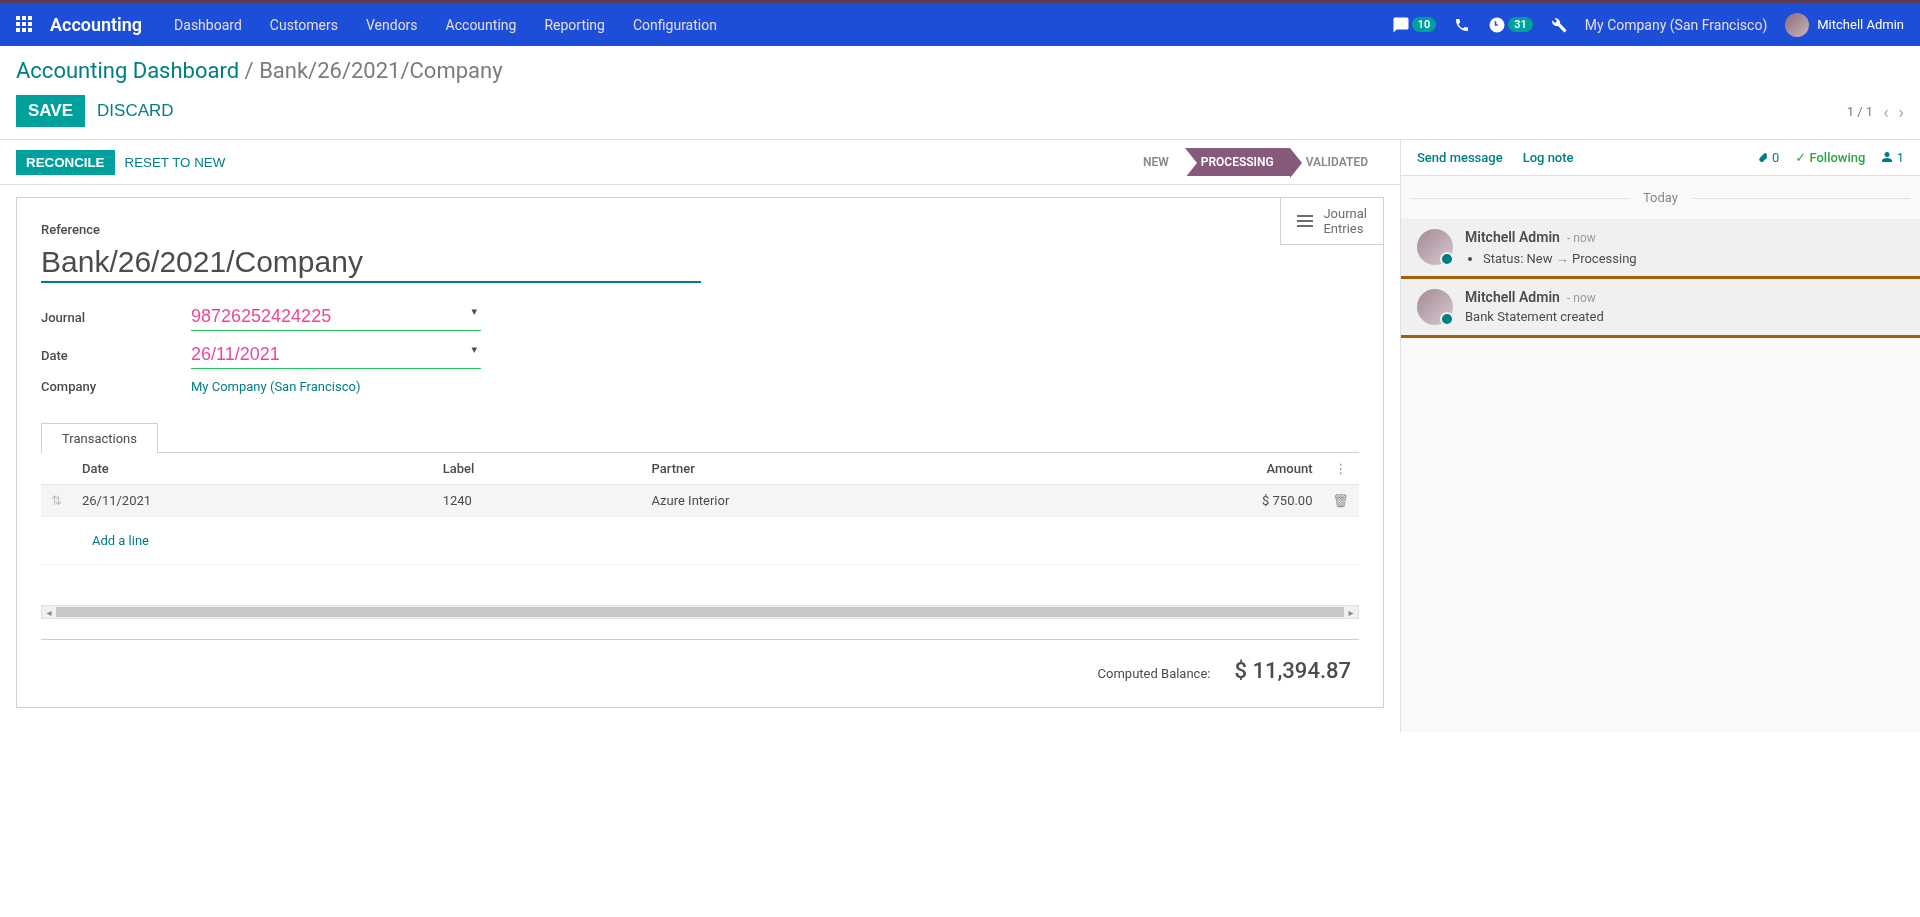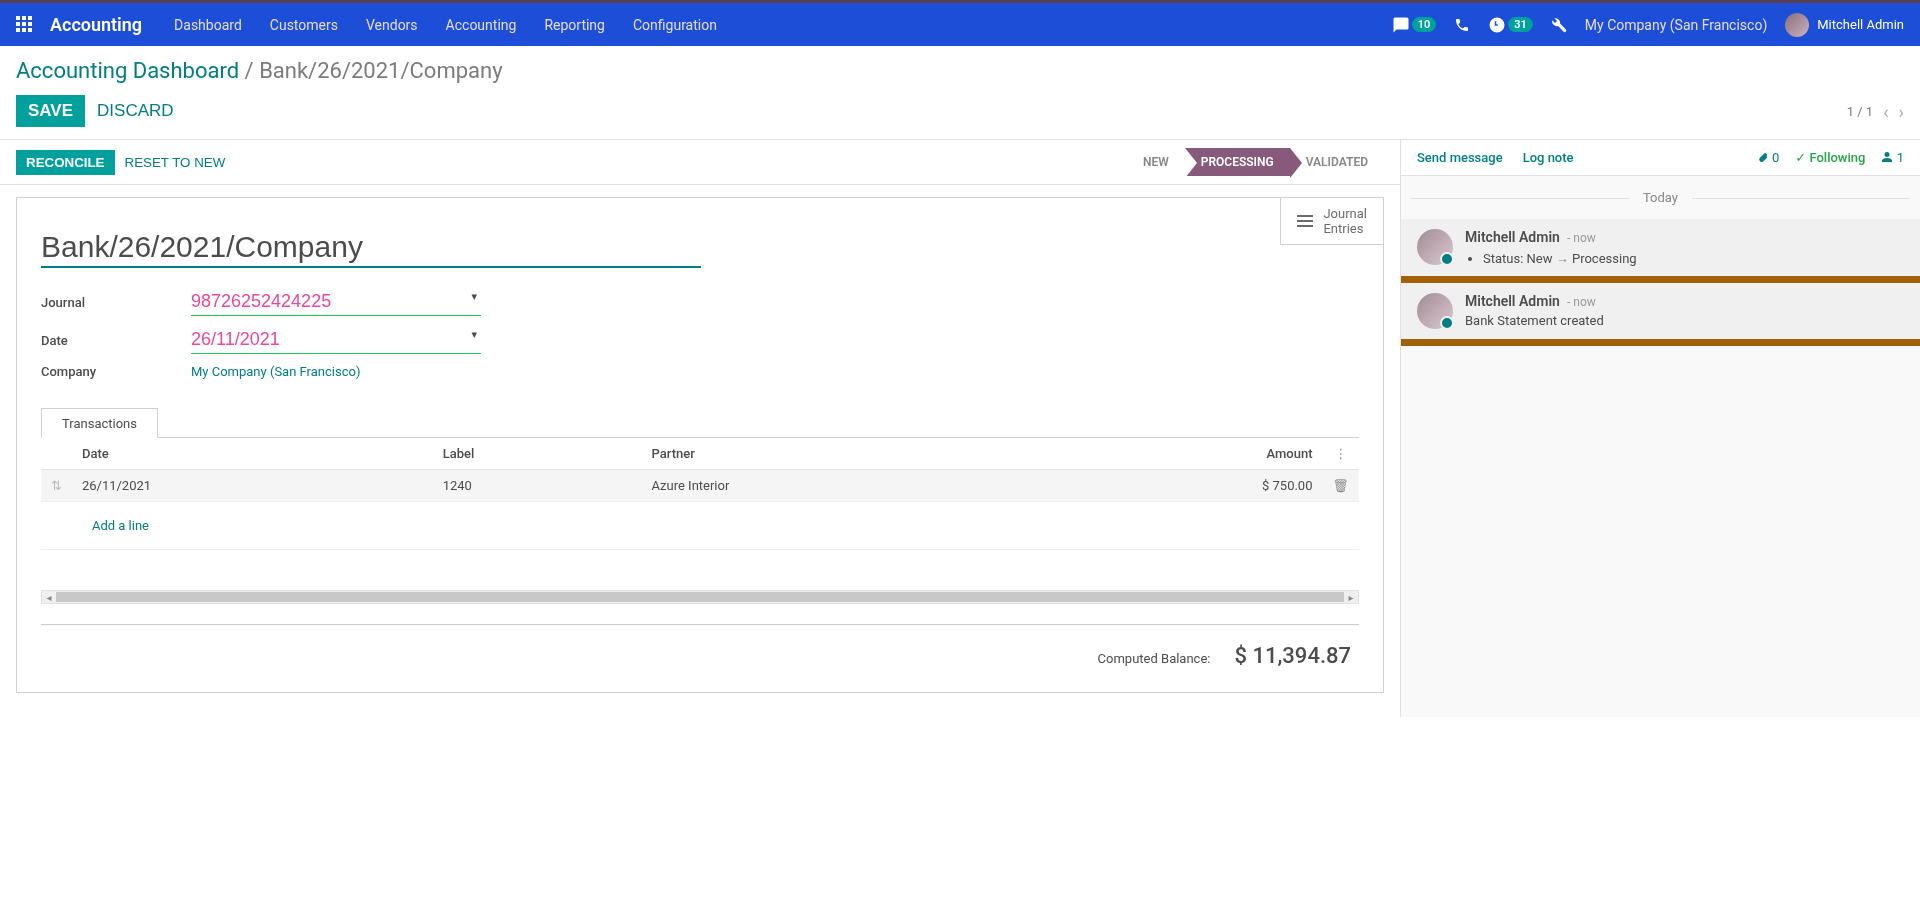--- a/index.html
+++ b/index.html
@@ -84,21 +84,21 @@
 
 .chatter-head { display: flex; align-items: center; padding: 10px 16px; background: #fff; border-bottom: 1px solid #e0e0e0; }
 .chatter-head a { color: #017E84; text-decoration: none; font-weight: 500; margin-right: 20px; cursor: pointer; }
 .chatter-head .right { margin-left: auto; display: flex; align-items: center; gap: 16px; font-size: 13px; }
 .chatter-head .following { color: #28a745; font-weight: 500; }
 .chatter-head .attach { color: #017E84; }
 .chatter-head .followers { color: #017E84; }
 .today-sep { text-align: center; color: #888; font-size: 13px; padding: 14px 0; position: relative; }
 .today-sep::before, .today-sep::after { content: ""; position: absolute; top: 50%; width: 42%; border-top: 1px solid #e0e0e0; }
 .today-sep::before { left: 10px; } .today-sep::after { right: 10px; }
-.msg { display: flex; gap: 12px; padding: 10px 16px; background: #f0f0f0; border-bottom: 7px solid #a16207; }
+.msg { display: flex; gap: 12px; padding: 10px 16px; background: #f0f0f0; border-bottom: 3px solid #a16207; }
 .msg .avatar2 { width: 36px; height: 36px; border-radius: 50%; background: linear-gradient(135deg,#a28a95,#d9c9d1); position: relative; flex-shrink:0; }
 .msg .avatar2::after { content:""; position:absolute; right:-1px; bottom:-1px; width:10px; height:10px; background:#017E84; border:2px solid #f0f0f0; border-radius:50%; }
 .msg .body { flex:1; }
 .msg .who { font-weight: 600; font-size: 14px; }
 .msg .when { color: #999; font-size: 12px; margin-left: 4px; }
 .msg ul { margin: 6px 0 0 18px; }
 .msg .arrow { color: #888; }
 .kebab { cursor:pointer; color:#888; }
 </style>
 </head>
@@ -191,20 +191,21 @@
         <div class="btn-journal">
           <div class="bars">
               <span></span>
               <span></span>
               <span></span>
             </div>
           <div style="white-space:pre-line;">Journal
 Entries</div>
         </div>
         <div class="sheet-body">
+          <div class="field-label">Reference</div>
           <input class="ref-input" value="Bank/26/2021/Company" style="">
 
           <div class="grid2">
             <div class="col">
               <div class="field-label">Journal</div>
               <div class="dd-wrap"><input class="input-under" value="98726252424225" style=""></div>
 
               <div class="field-label">Date</div>
               <div class="dd-wrap"><input class="input-under" value="26/11/2021" style=""></div>
 

